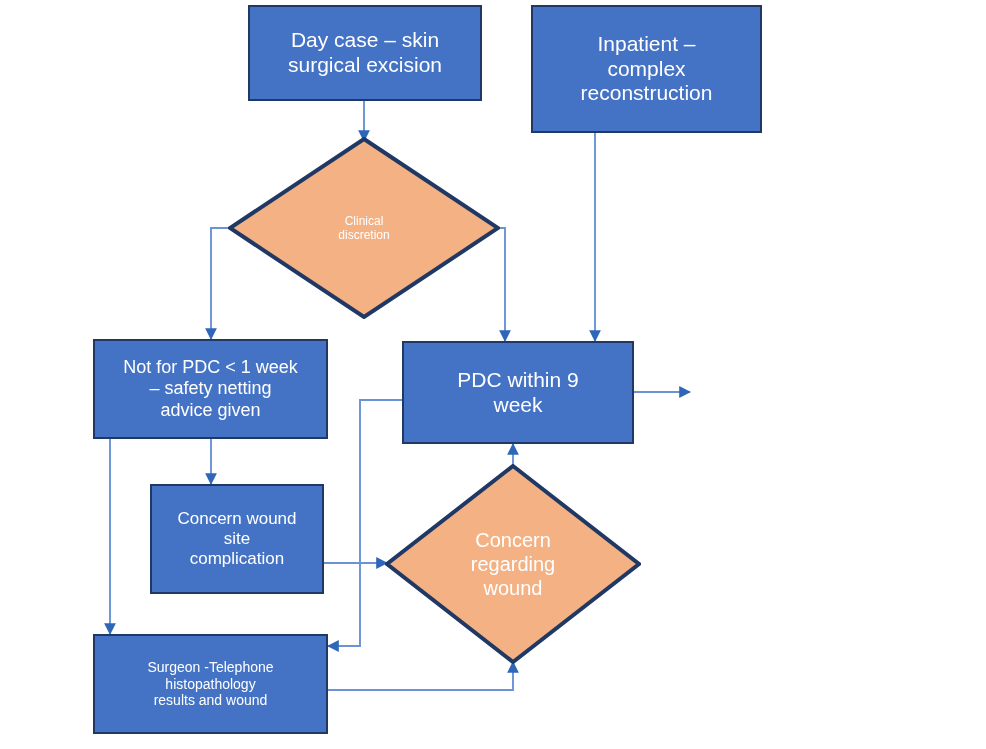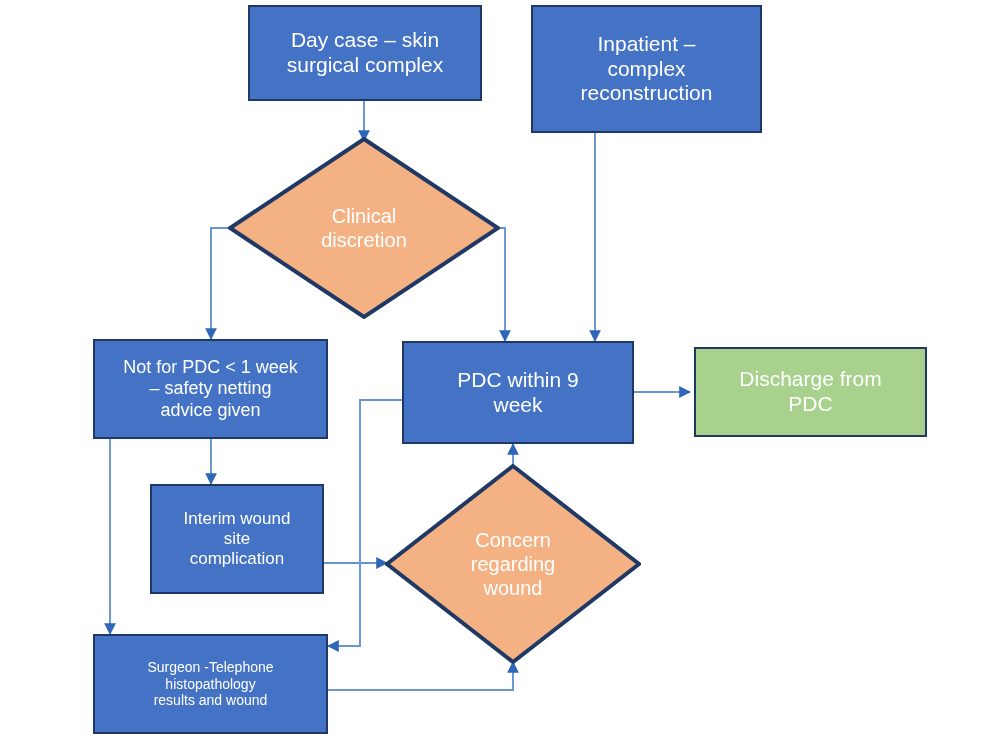--- a/index.html
+++ b/index.html
@@ -113,57 +113,53 @@
       <path d="M 513 466 L 513 444"></path>
 
       <path d="M 402 400 L 360 400 L 360 646 L 328 646"></path>
 
       <path d="M 324 690 L 513 690 L 513 662"></path>
     </g>
   </svg>
 
   <div class="node box" style="left:248px; top:5px; width:234px; height:96px; font-size:21px;">
     <span class="lbl">Day case – skin
-surgical complex</span>
+surgical excision</span>
   </div>
 
   <div class="node box" style="left:531px; top:5px; width:231px; height:128px; font-size:21px;">
     <span class="lbl">Inpatient –
 complex
 reconstruction</span>
   </div>
 
   <div class="diamond-wrap" style="left:228px; top:137px; width:272px; height:182px;">
     <svg class="diamond-shape" viewBox="0 0 272 182" preserveAspectRatio="none" xmlns="http://www.w3.org/2000/svg">
       <polygon points="136,2 270,91 136,180 2,91" fill="#F4B183" stroke="#1F3864" stroke-width="4"></polygon>
     </svg>
-    <div class="diamond-label" style="font-size:20px;">
+    <div class="diamond-label" style="font-size:12px;">
       <span>Clinical
 discretion</span>
     </div>
   </div>
 
   <div class="node box" style="left:93px; top:339px; width:235px; height:100px; font-size:18px;">
     <span class="lbl">Not for PDC &lt; 1 week
 – safety netting
 advice given</span>
   </div>
 
   <div class="node box" style="left:402px; top:341px; width:232px; height:103px; font-size:21px;">
     <span class="lbl">PDC within 9
 week</span>
   </div>
 
-  <div class="node box-green" style="left:694px; top:347px; width:233px; height:90px; font-size:21px;">
-    <span class="lbl">Discharge from
-PDC</span>
-  </div>
 
   <div class="node box" style="left:150px; top:484px; width:174px; height:110px; font-size:17px;">
-    <span class="lbl">Interim wound
+    <span class="lbl">Concern wound
 site
 complication</span>
   </div>
 
   <div class="diamond-wrap" style="left:385px; top:464px; width:256px; height:200px;">
     <svg class="diamond-shape" viewBox="0 0 256 200" preserveAspectRatio="none" xmlns="http://www.w3.org/2000/svg">
       <polygon points="128,2 254,100 128,198 2,100" fill="#F4B183" stroke="#1F3864" stroke-width="4"></polygon>
     </svg>
     <div class="diamond-label" style="font-size:20px;">
       <span>Concern

